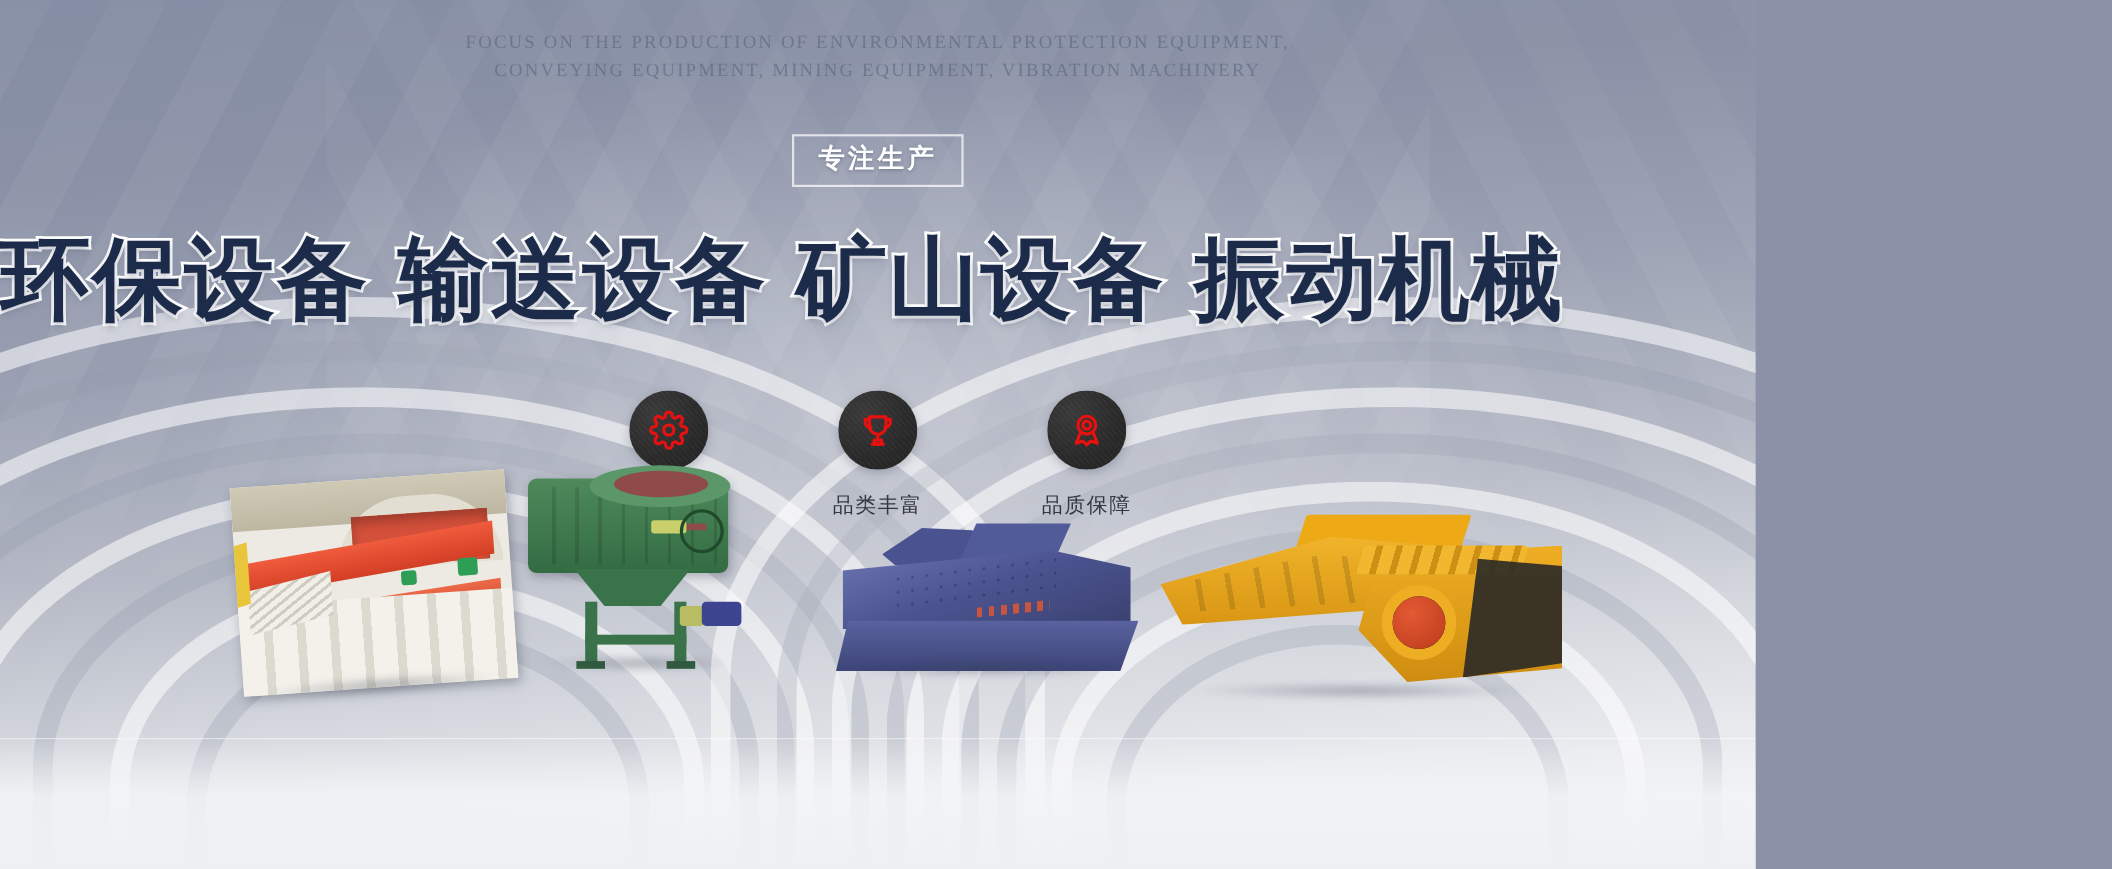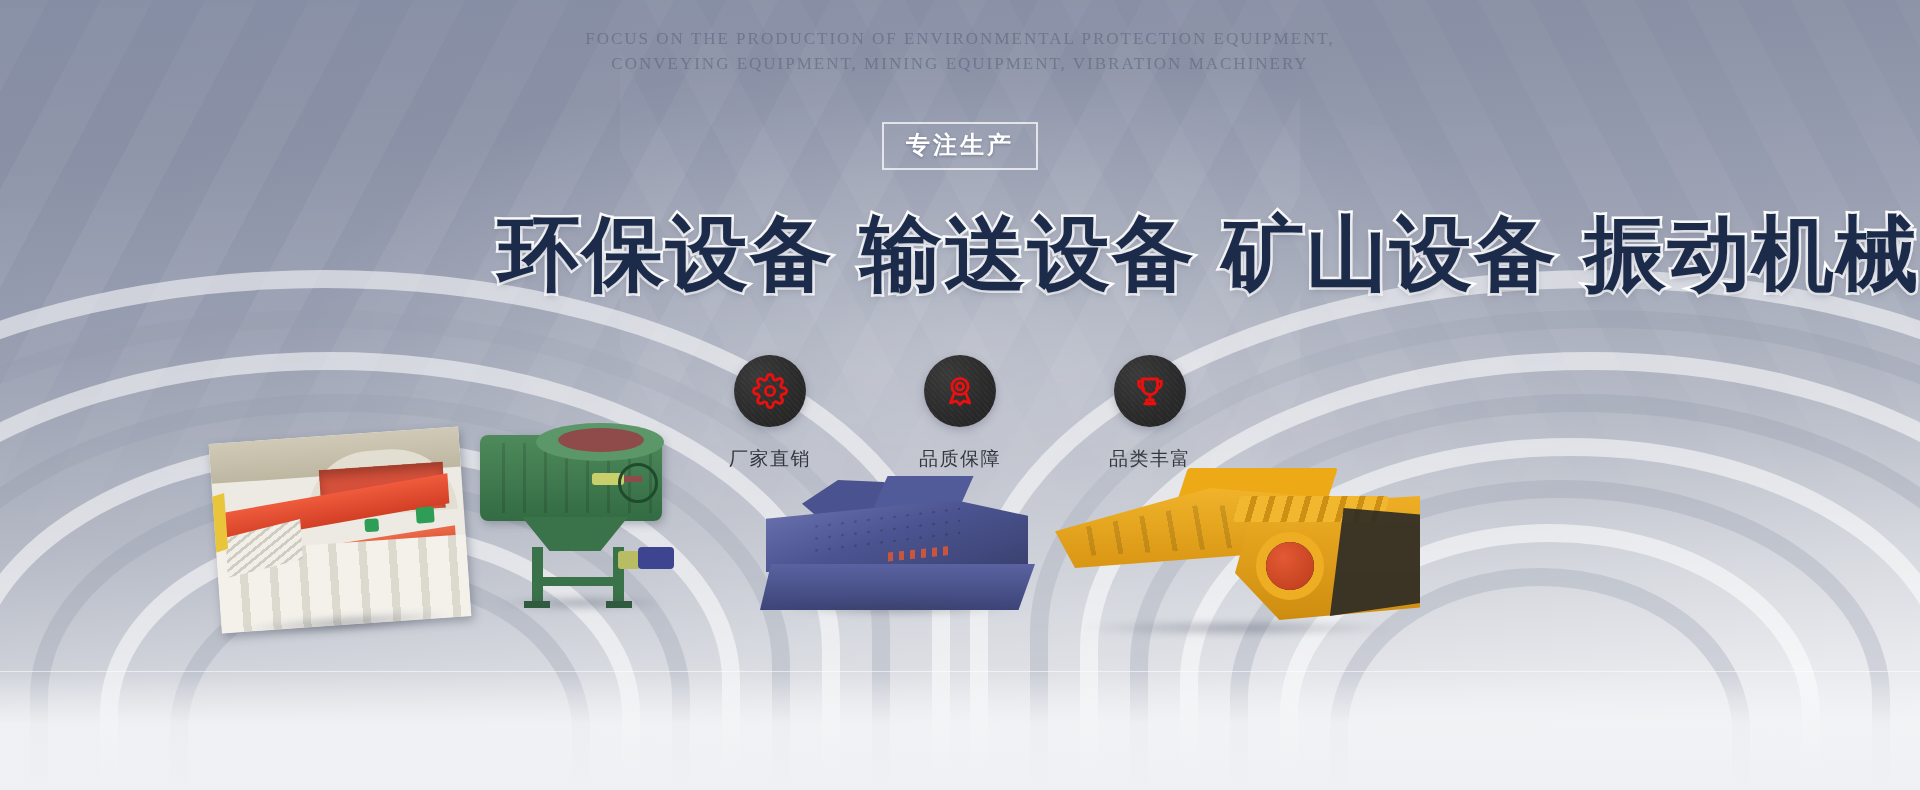--- a/index.html
+++ b/index.html
@@ -4,21 +4,21 @@
 <style>
   html,body{margin:0;padding:0;}
   body{
     width:1920px;height:790px;overflow:hidden;
     font-family:"Liberation Sans","DejaVu Sans",sans-serif;
     background:#8b92a8;
   }
 
   
   .banner{
-    position:relative;width:1920px;height:790px;overflow:hidden;
+    position:relative;width:1596px;height:790px;overflow:hidden;
     background:linear-gradient(175deg,#858da4 0%,#8a91a6 18%,#9aa0b2 38%,#b6bac6 58%,#d5d8de 74%,#e9eaee 86%,#f2f3f5 100%);
   }
 
   
   .diag-stripes{
     position:absolute;left:-200px;top:-120px;width:1500px;height:760px;
     background:repeating-linear-gradient(118deg,
       rgba(255,255,255,0.00) 0px,
       rgba(255,255,255,0.00) 46px,
       rgba(255,255,255,0.075) 46px,
@@ -83,21 +83,21 @@
     padding:7px 22px 9px;
     color:#ffffff;
     font-size:24px;font-weight:bold;letter-spacing:3px;
     line-height:1.15;
     text-shadow:0 1px 3px rgba(60,68,90,0.45);
     white-space:nowrap;
   }
 
   
   .headline{
-    position:absolute;top:200px;left:0;right:0;text-align:right;
+    position:absolute;top:200px;left:0;right:0;text-align:left;
     font-size:82px;font-weight:bold;letter-spacing:2px;
     color:#1c2b4a;white-space:nowrap;
     -webkit-text-stroke:5px #ffffff;
     paint-order:stroke fill;
     text-shadow:0 3px 7px rgba(90,98,120,0.35);
   }
   .headline .gap{display:inline-block;width:26px;}
 
   
   .slash{
@@ -266,40 +266,40 @@
           <circle cx="12" cy="12" r="3.1"></circle>
           <path d="M19.4 15a1.65 1.65 0 0 0 .33 1.82l.06.06a2 2 0 1 1-2.83 2.83l-.06-.06a1.65 1.65 0 0 0-1.82-.33 1.65 1.65 0 0 0-1 1.51V21a2 2 0 0 1-4 0v-.09A1.65 1.65 0 0 0 9 19.4a1.65 1.65 0 0 0-1.82.33l-.06.06a2 2 0 1 1-2.83-2.83l.06-.06A1.65 1.65 0 0 0 4.6 15a1.65 1.65 0 0 0-1.51-1H3a2 2 0 0 1 0-4h.09A1.65 1.65 0 0 0 4.6 9a1.65 1.65 0 0 0-.33-1.82l-.06-.06a2 2 0 1 1 2.83-2.83l.06.06A1.65 1.65 0 0 0 9 4.6a1.65 1.65 0 0 0 1-1.51V3a2 2 0 0 1 4 0v.09a1.65 1.65 0 0 0 1 1.51 1.65 1.65 0 0 0 1.82-.33l.06-.06a2 2 0 1 1 2.83 2.83l-.06.06A1.65 1.65 0 0 0 19.4 9v0a1.65 1.65 0 0 0 1.51 1H21a2 2 0 0 1 0 4h-.09a1.65 1.65 0 0 0-1.51 1z"></path>
         </svg>
       </div>
       <div class="flabel">厂家直销</div>
     </div>
 
     <div class="feature">
       <div class="fcircle">
         <svg width="36" height="36" viewBox="0 0 24 24" fill="none" stroke="#e8110f" stroke-width="1.9" stroke-linecap="round" stroke-linejoin="round">
-          <circle cx="12" cy="9" r="5.4"></circle>
-          <circle cx="12" cy="9" r="2.4"></circle>
-          <path d="M8.2 13.4 5.6 20l4-1.4L12 21l2.4-2.4 4 1.4-2.6-6.6"></path>
-        </svg>
-      </div>
-      <div class="flabel">品质保障</div>
-    </div>
-
-    <div class="feature">
-      <div class="fcircle">
-        <svg width="36" height="36" viewBox="0 0 24 24" fill="none" stroke="#e8110f" stroke-width="1.9" stroke-linecap="round" stroke-linejoin="round">
           <path d="M7 4h10v5.5a5 5 0 0 1-10 0z"></path>
           <path d="M7 5.5H4.4v1.6A3.4 3.4 0 0 0 7.8 10.5"></path>
           <path d="M17 5.5h2.6v1.6a3.4 3.4 0 0 1-3.4 3.4"></path>
           <path d="M12 14.5V18"></path>
           <path d="M8.6 20.5h6.8"></path>
           <path d="M9.8 18h4.4v2.5H9.8z"></path>
         </svg>
       </div>
       <div class="flabel">品类丰富</div>
+    </div>
+
+    <div class="feature">
+      <div class="fcircle">
+        <svg width="36" height="36" viewBox="0 0 24 24" fill="none" stroke="#e8110f" stroke-width="1.9" stroke-linecap="round" stroke-linejoin="round">
+          <circle cx="12" cy="9" r="5.4"></circle>
+          <circle cx="12" cy="9" r="2.4"></circle>
+          <path d="M8.2 13.4 5.6 20l4-1.4L12 21l2.4-2.4 4 1.4-2.6-6.6"></path>
+        </svg>
+      </div>
+      <div class="flabel">品质保障</div>
     </div>
 
   </div>
 
   <div class="machines">
 
     <div class="machine m1">
       <div class="body">
         <div class="roof"></div>
         <div class="drum"></div>

